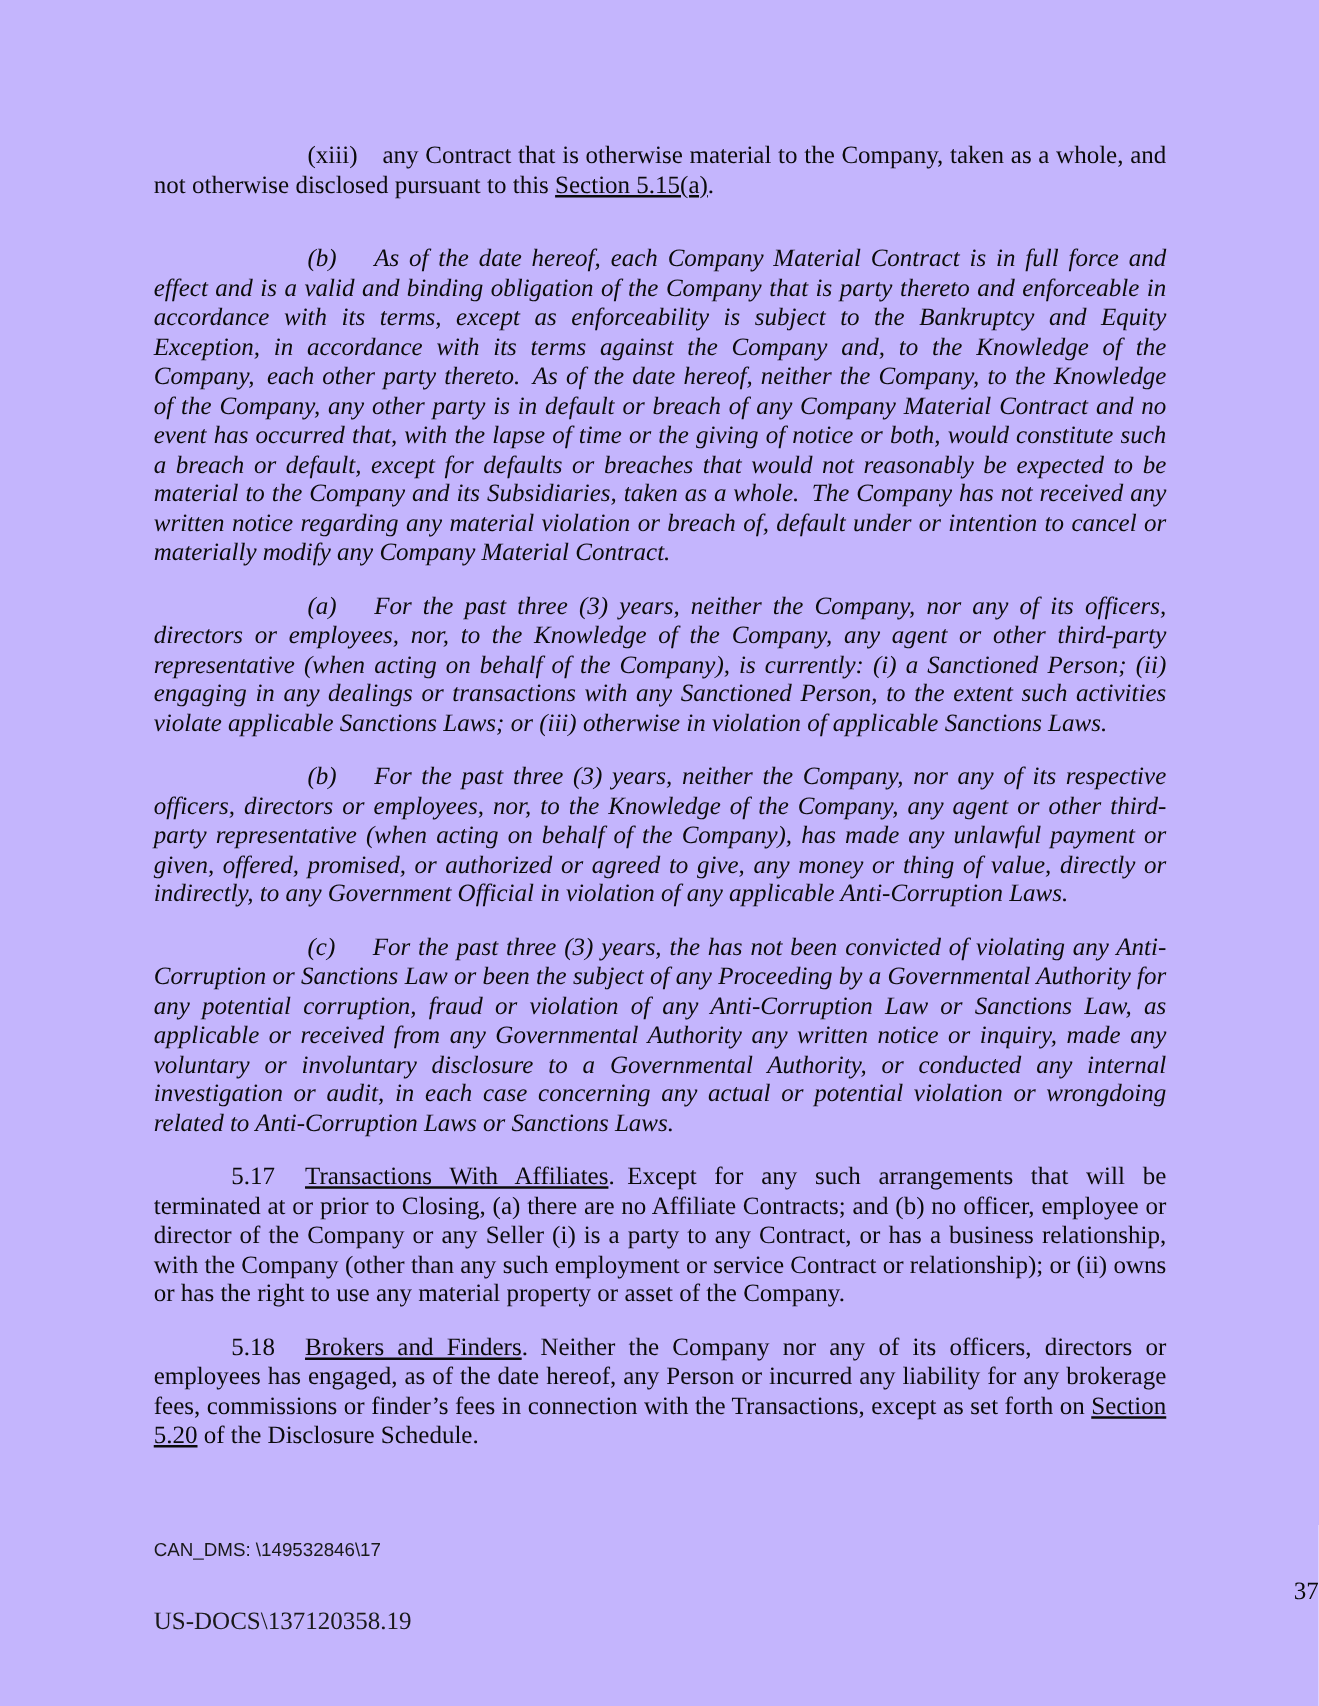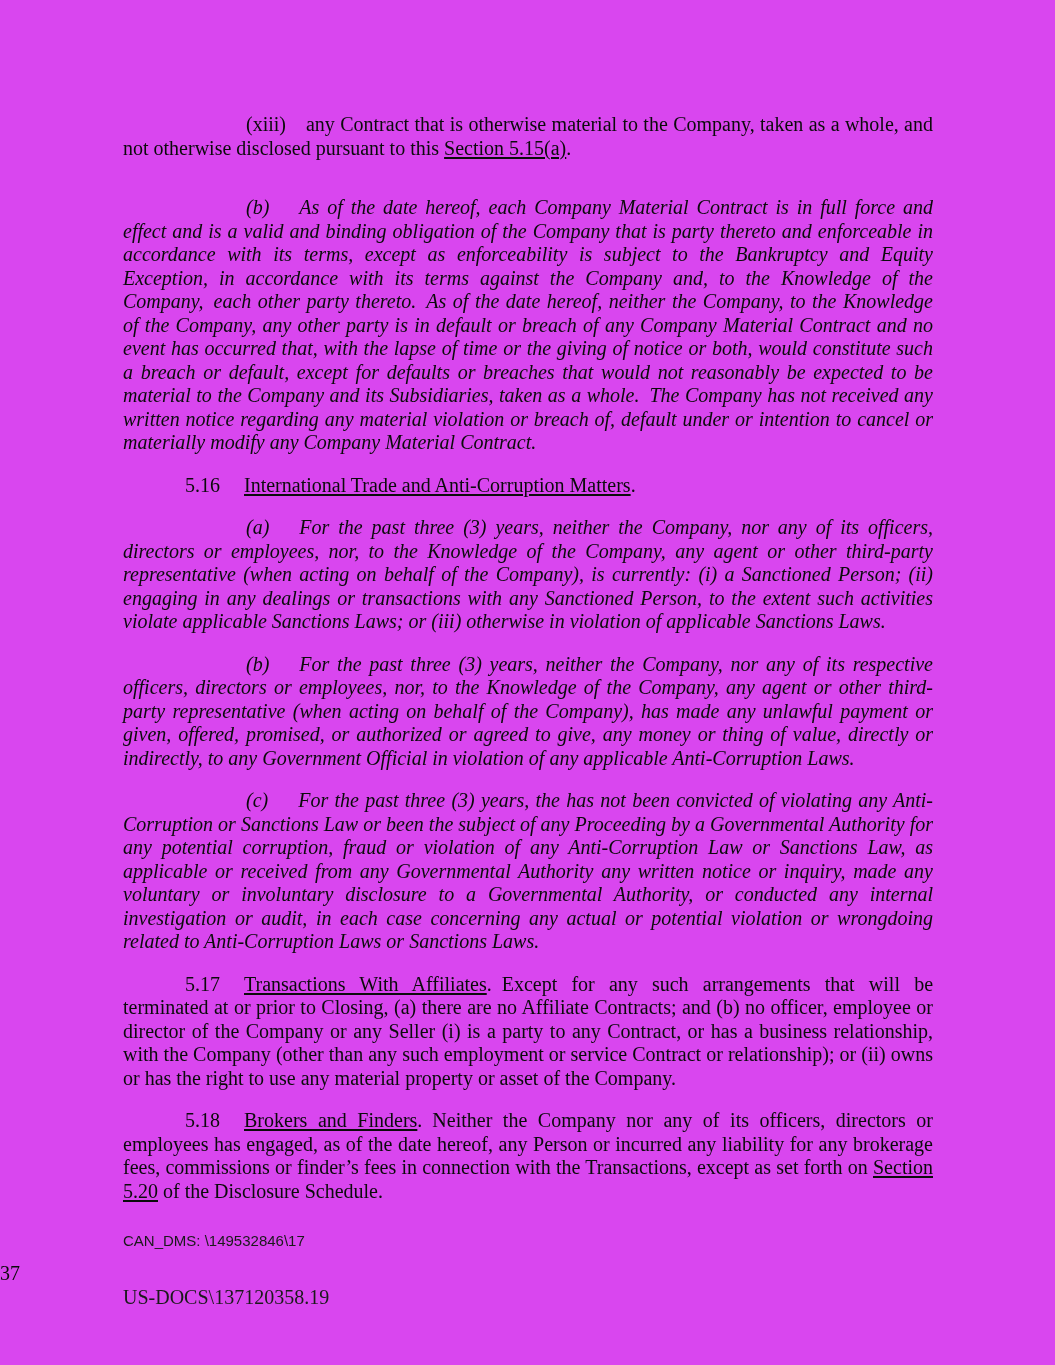--- a/index.html
+++ b/index.html
@@ -4,21 +4,21 @@
 <style>
   html, body {
     margin: 0;
     padding: 0;
     background: #ffffff;
   }
   .page {
     position: relative;
     width: 1055px;
     height: 1365px;
-    background: #d946ef;
+    background: #c4b5fd;
     color: #0b0b0b;
     font-family: "Liberation Serif", serif;
     font-size: 20px;
     line-height: 23.5px;
     overflow: hidden;
   }
   .content {
     position: absolute;
     left: 123px;
     top: 113px;
@@ -69,37 +69,36 @@
     font-family: "Liberation Serif", serif;
     font-size: 20px;
     line-height: 18px;
     color: #1a1a1a;
   }
   .page-number {
     position: absolute;
     top: 1262px;
     left: 0;
     width: 100%;
-    text-align: left;
+    text-align: right;
     font-family: "Liberation Serif", serif;
     font-size: 20px;
     color: #0b0b0b;
   }
 </style>
 </head>
 <body>
 
 <div class="page">
 
   <div class="content">
     <p class="clause-block"><span>(xiii) any Contract that is otherwise material to the Company, taken as a whole, and not otherwise disclosed pursuant to this </span><span class="u">Section 5.15(a)</span><span>.</span></p>
 
     <p class="body-ind"><span>(b)  As of the date hereof, each Company Material Contract is in full force and effect and is a valid and binding obligation of the Company that is party thereto and enforceable in accordance with its terms, except as enforceability is subject to the Bankruptcy and Equity Exception, in accordance with its terms against the Company and, to the Knowledge of the Company, each other party thereto. As of the date hereof, neither the Company, to the Knowledge of the Company, any other party is in default or breach of any Company Material Contract and no event has occurred that, with the lapse of time or the giving of notice or both, would constitute such a breach or default, except for defaults or breaches that would not reasonably be expected to be material to the Company and its Subsidiaries, taken as a whole. The Company has not received any written notice regarding any material violation or breach of, default under or intention to cancel or materially modify any Company Material Contract.</span></p>
 
-    <p class="section-heading"><span>5.16  </span><span class="u">International Trade and Anti-Corruption Matters</span><span>.</span></p>
 
     <p class="body-ind"><span>(a)  For the past three (3) years, neither the Company, nor any of its officers, directors or employees, nor, to the Knowledge of the Company, any agent or other third-party representative (when acting on behalf of the Company), is currently: (i) a Sanctioned Person; (ii) engaging in any dealings or transactions with any Sanctioned Person, to the extent such activities violate applicable Sanctions Laws; or (iii) otherwise in violation of applicable Sanctions Laws.</span></p>
 
     <p class="body-ind"><span>(b)  For the past three (3) years, neither the Company, nor any of its respective officers, directors or employees, nor, to the Knowledge of the Company, any agent or other third-party representative (when acting on behalf of the Company), has made any unlawful payment or given, offered, promised, or authorized or agreed to give, any money or thing of value, directly or indirectly, to any Government Official in violation of any applicable Anti-Corruption Laws.</span></p>
 
     <p class="body-ind"><span>(c)  For the past three (3) years, the has not been convicted of violating any Anti-Corruption or Sanctions Law or been the subject of any Proceeding by a Governmental Authority for any potential corruption, fraud or violation of any Anti-Corruption Law or Sanctions Law, as applicable or received from any Governmental Authority any written notice or inquiry, made any voluntary or involuntary disclosure to a Governmental Authority, or conducted any internal investigation or audit, in each case concerning any actual or potential violation or wrongdoing related to Anti-Corruption Laws or Sanctions Laws.</span></p>
 
     <p class="section-para"><span>5.17  </span><span class="u">Transactions With Affiliates</span><span>. Except for any such arrangements that will be terminated at or prior to Closing, (a) there are no Affiliate Contracts; and (b) no officer, employee or director of the Company or any Seller (i) is a party to any Contract, or has a business relationship, with the Company (other than any such employment or service Contract or relationship); or (ii) owns or has the right to use any material property or asset of the Company.</span></p>
 
     <p class="section-para"><span>5.18  </span><span class="u">Brokers and Finders</span><span>. Neither the Company nor any of its officers, directors or employees has engaged, as of the date hereof, any Person or incurred any liability for any brokerage fees, commissions or finder’s fees in connection with the Transactions, except as set forth on </span><span class="u">Section 5.20</span><span> of the Disclosure Schedule.</span></p>

